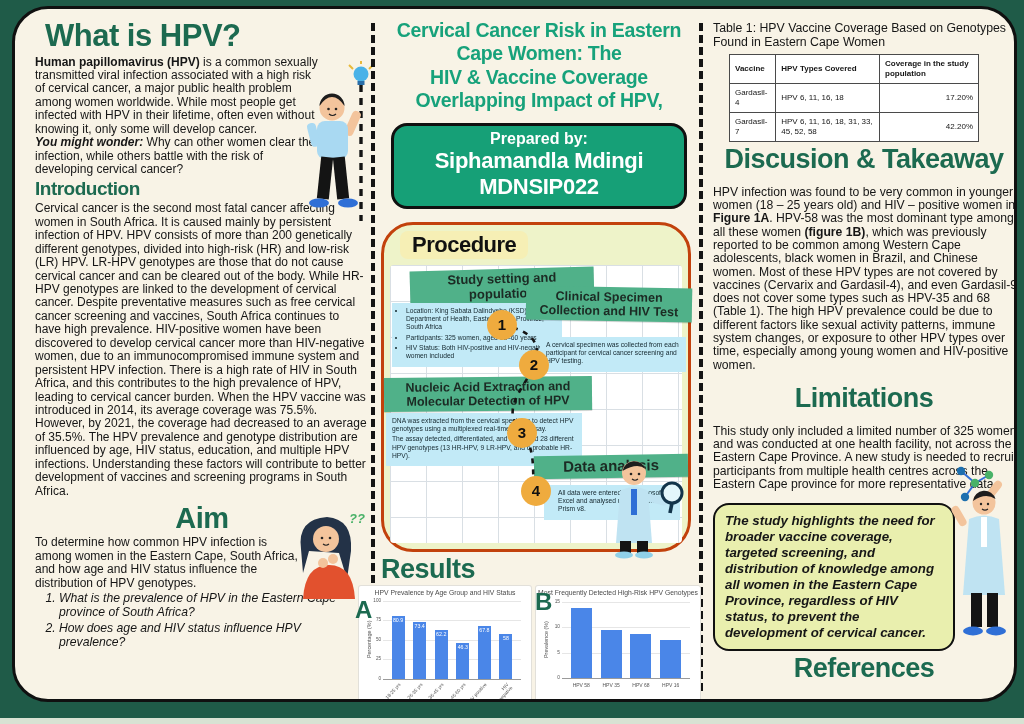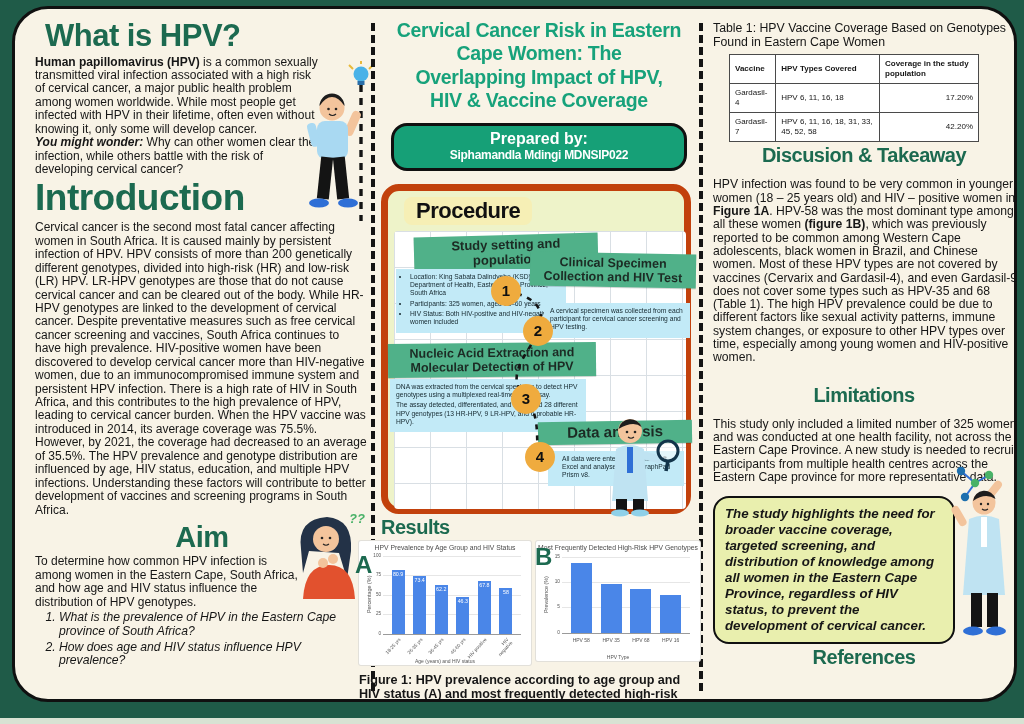--- a/index.html
+++ b/index.html
@@ -7,42 +7,42 @@
        background:#1f5b48;font-family:"Liberation Sans",sans-serif;color:#161616;}
   .bottom-strip{position:absolute;left:0;right:0;bottom:0;height:6px;background:#d8e2d3;}
   .panel{position:absolute;left:12px;top:6px;width:1005px;height:696px;background:#f8f3e6;
          border:3px solid #101010;border-radius:36px;box-sizing:border-box;overflow:hidden;}
   .sep{position:absolute;top:14px;height:668px;width:0;border-left:4px dashed #141414;}
   .sep.s1{left:356px}.sep.s2{left:684px}
   .col{position:absolute;top:0;height:690px;}
   .col-left{left:20px;width:334px;}
   .col-center{left:366px;width:316px;}
   .col-right{left:698px;width:302px;}
-  h1.g{color:#1c6a50;font-weight:800;font-size:20px;line-height:1.05;margin:3px 0 3px 0;
+  h1.g{color:#1c6a50;font-weight:800;font-size:27px;line-height:1.05;margin:3px 0 3px 0;
        letter-spacing:-0.5px;}
   .tc{text-align:center;}
   p.body, .body{font-size:12px;line-height:1.12;margin:0 0 0 0;}.mt10{margin-top:10px}
   
   .col-left{padding-top:8px;}
   .p-narrow{width:284px;}
   .tagline{color:#1d7757;font-weight:800;font-style:italic;font-size:14.5px;margin:3px 0 2px 0;}
   .wonder-b{font-weight:800;font-style:italic;}
   .rq-list{margin:2px 0 0 0;padding-left:24px;font-size:12.2px;line-height:1.13;}
   .rq-list li{margin-bottom:2px;font-style:italic;}
   .aim-p{width:266px;}
   .illu{position:absolute;}
   
   .main-title{color:#17a27b;font-weight:800;font-size:19.5px;line-height:1.2;text-align:center;
               margin-top:10px;letter-spacing:-0.3px;}
   .prepared{margin:10px auto 0 auto;width:296px;background:#16a077;border:3px solid #101010;
             border-radius:16px;color:#fff;text-align:center;padding:4px 6px 6px 6px;box-sizing:border-box;}
   .prepared .l1{font-weight:800;font-size:16px;}
-  .prepared .l2{font-weight:800;font-size:12px;letter-spacing:-0.3px;}
+  .prepared .l2{font-weight:800;font-size:22px;letter-spacing:-0.3px;}
   .proc-panel{position:relative;margin-top:13px;width:310px;height:330px;background:#eef3c9;
-              border:7px solid #c2410c;border-radius:18px;box-sizing:border-box;}
+              border:3px solid #c2410c;border-radius:32px;box-sizing:border-box;}
   .proc-title{position:absolute;left:16px;top:6px;font-size:22px;font-weight:800;color:#111;
               background:#f6efb5;padding:1px 12px;border-radius:8px;letter-spacing:-0.5px;}
   .grid-paper{position:absolute;left:6px;top:40px;width:292px;height:278px;background:#ffffff;
       background-image:linear-gradient(#d9dfe4 1px,transparent 1px),
                        linear-gradient(90deg,#d9dfe4 1px,transparent 1px);
       background-size:36px 36px;border-radius:4px;}
   .step-label{position:absolute;background:#50b189;color:#1c2b24;font-weight:800;text-align:center;
               padding:3px 4px;line-height:1.12;box-shadow:0 1px 0 rgba(0,0,0,0.15);}
   .step-box{position:absolute;background:#c2eaf7;color:#14272e;padding:4px 5px;font-size:6.7px;
             line-height:1.25;}
@@ -83,21 +83,21 @@
 </head>
 <body>
 
 <div class="panel">
 
   <div class="col col-left" style="position:absolute;">
     <h1 class="g" style="margin-left:10px;font-size:31px;">What is HPV?</h1>
     <p class="body p-narrow"><b>Human papillomavirus (HPV)</b><span> is a common sexually transmitted viral infection associated with a high risk of cervical cancer, a major public health problem among women worldwide. While most people get infected with HPV in their lifetime, often even without knowing it, only some will develop cancer.</span></p>
     <p class="body p-narrow mt10"><span class="wonder-b">You might wonder:</span><span> Why can other women clear the infection, while others battle with the risk of developing cervical cancer?</span></p>
 
-    <h1 class="g" style="font-size:37px;">Introduction</h1>
+    <h1 class="g" style="font-size:19px;">Introduction</h1>
     <p class="body" style="width:332px;">Cervical cancer is the second most fatal cancer affecting women in South Africa. It is caused mainly by persistent infection of HPV. HPV consists of more than 200 genetically different genotypes, divided into high-risk (HR) and low-risk (LR) HPV. LR-HPV genotypes are those that do not cause cervical cancer and can be cleared out of the body. While HR-HPV genotypes are linked to the development of cervical cancer. Despite preventative measures such as free cervical cancer screening and vaccines, South Africa continues to have high prevalence. HIV-positive women have been discovered to develop cervical cancer more than HIV-negative women, due to an immunocompromised immune system and persistent HPV infection. There is a high rate of HIV in South Africa, and this contributes to the high prevalence of HPV, leading to cervical cancer burden. When the HPV vaccine was introduced in 2014, its average coverage was 75.5%. However, by 2021, the coverage had decreased to an average of 35.5%. The HPV prevalence and genotype distribution are influenced by age, HIV status, education, and multiple HPV infections. Understanding these factors will contribute to better development of vaccines and screening programs in South Africa.</p>
 
     <h1 class="g tc" style="font-size:29px;margin-top:5px;">Aim</h1>
     <p class="body aim-p">To determine how common HPV infection is among women in the Eastern Cape, South Africa, and how age and HIV status influence the distribution of HPV genotypes.</p>
 
     <ol class="rq-list">
         <li>What is the prevalence of HPV in the Eastern Cape province of South Africa?</li>
         <li>How does age and HIV status influence HPV prevalence?</li>
       </ol>
 
@@ -143,22 +143,22 @@
     </div>
   </div>
 
   <div class="sep s1"></div>
   <div class="sep s2"></div>
 
   <div class="col col-center">
     <div class="main-title">
       <div>Cervical Cancer Risk in Eastern</div>
       <div>Cape Women: The</div>
+      <div>HIV &amp; Vaccine Coverage</div>
       <div>Overlapping Impact of HPV,</div>
-      <div>HIV &amp; Vaccine Coverage</div>
     </div>
     <div class="prepared">
       <div class="l1">Prepared by:</div>
       <div class="l2">Siphamandla Mdingi MDNSIP022</div>
     </div>
 
     <div class="proc-panel">
       <div class="grid-paper"></div>
       <div class="proc-title">Procedure</div>
 
@@ -313,21 +313,21 @@
             <td>Gardasil-7</td>
             <td>HPV 6, 11, 16, 18, 31, 33, 45, 52, 58</td>
             <td class="num">42.20%</td>
           </tr>
         </tbody>
     </table>
 
     <h1 class="g tc disc-h">Discusion &amp; Takeaway</h1>
     <p class="r-body"><span>HPV infection was found to be very common in younger women (18 – 25 years old) and HIV – positive women in </span><b>Figure 1A</b><span>. HPV-58 was the most dominant type among all these women </span><b></b><b>(figure 1B)</b><span>, which was previously reported to be common among Western Cape adolescents, black women in Brazil, and Chinese women. Most of these HPV types are not covered by vaccines (Cervarix and Gardasil-4), and even Gardasil-9 does not cover some types such as HPV-35 and 68 (Table 1). The high HPV prevalence could be due to different factors like sexual activity patterns, immune system changes, or exposure to other HPV types over time, especially among young women and HIV-positive women.</span></p>
 
-    <h1 class="g tc small-h" style="margin-top:20px;">Limitations</h1>
+    <h1 class="g tc small-h" style="margin-top:12px;">Limitations</h1>
     <p class="r-body">This study only included a limited number of 325 women and was conducted at one health facility, not across the Eastern Cape Province. A new study is needed to recruit participants from multiple health centres across the Eastern Cape province for more representative data.</p>
 
     <div class="takeaway">The study highlights the need for broader vaccine coverage, targeted screening, and distribution of knowledge among all women in the Eastern Cape Province, regardless of HIV status, to prevent the development of cervical cancer.</div>
 
     <div class="illu" style="left:236px;top:448px;width:70px;height:186px;">
       <svg width="70" height="186" viewBox="0 0 70 186">
         <g>
           <line x1="12" y1="14" x2="26" y2="26" stroke="#2f6fd6" stroke-width="2"></line>
           <line x1="26" y1="26" x2="16" y2="40" stroke="#2f6fd6" stroke-width="2"></line>
           <line x1="26" y1="26" x2="40" y2="18" stroke="#2f6fd6" stroke-width="2"></line>

